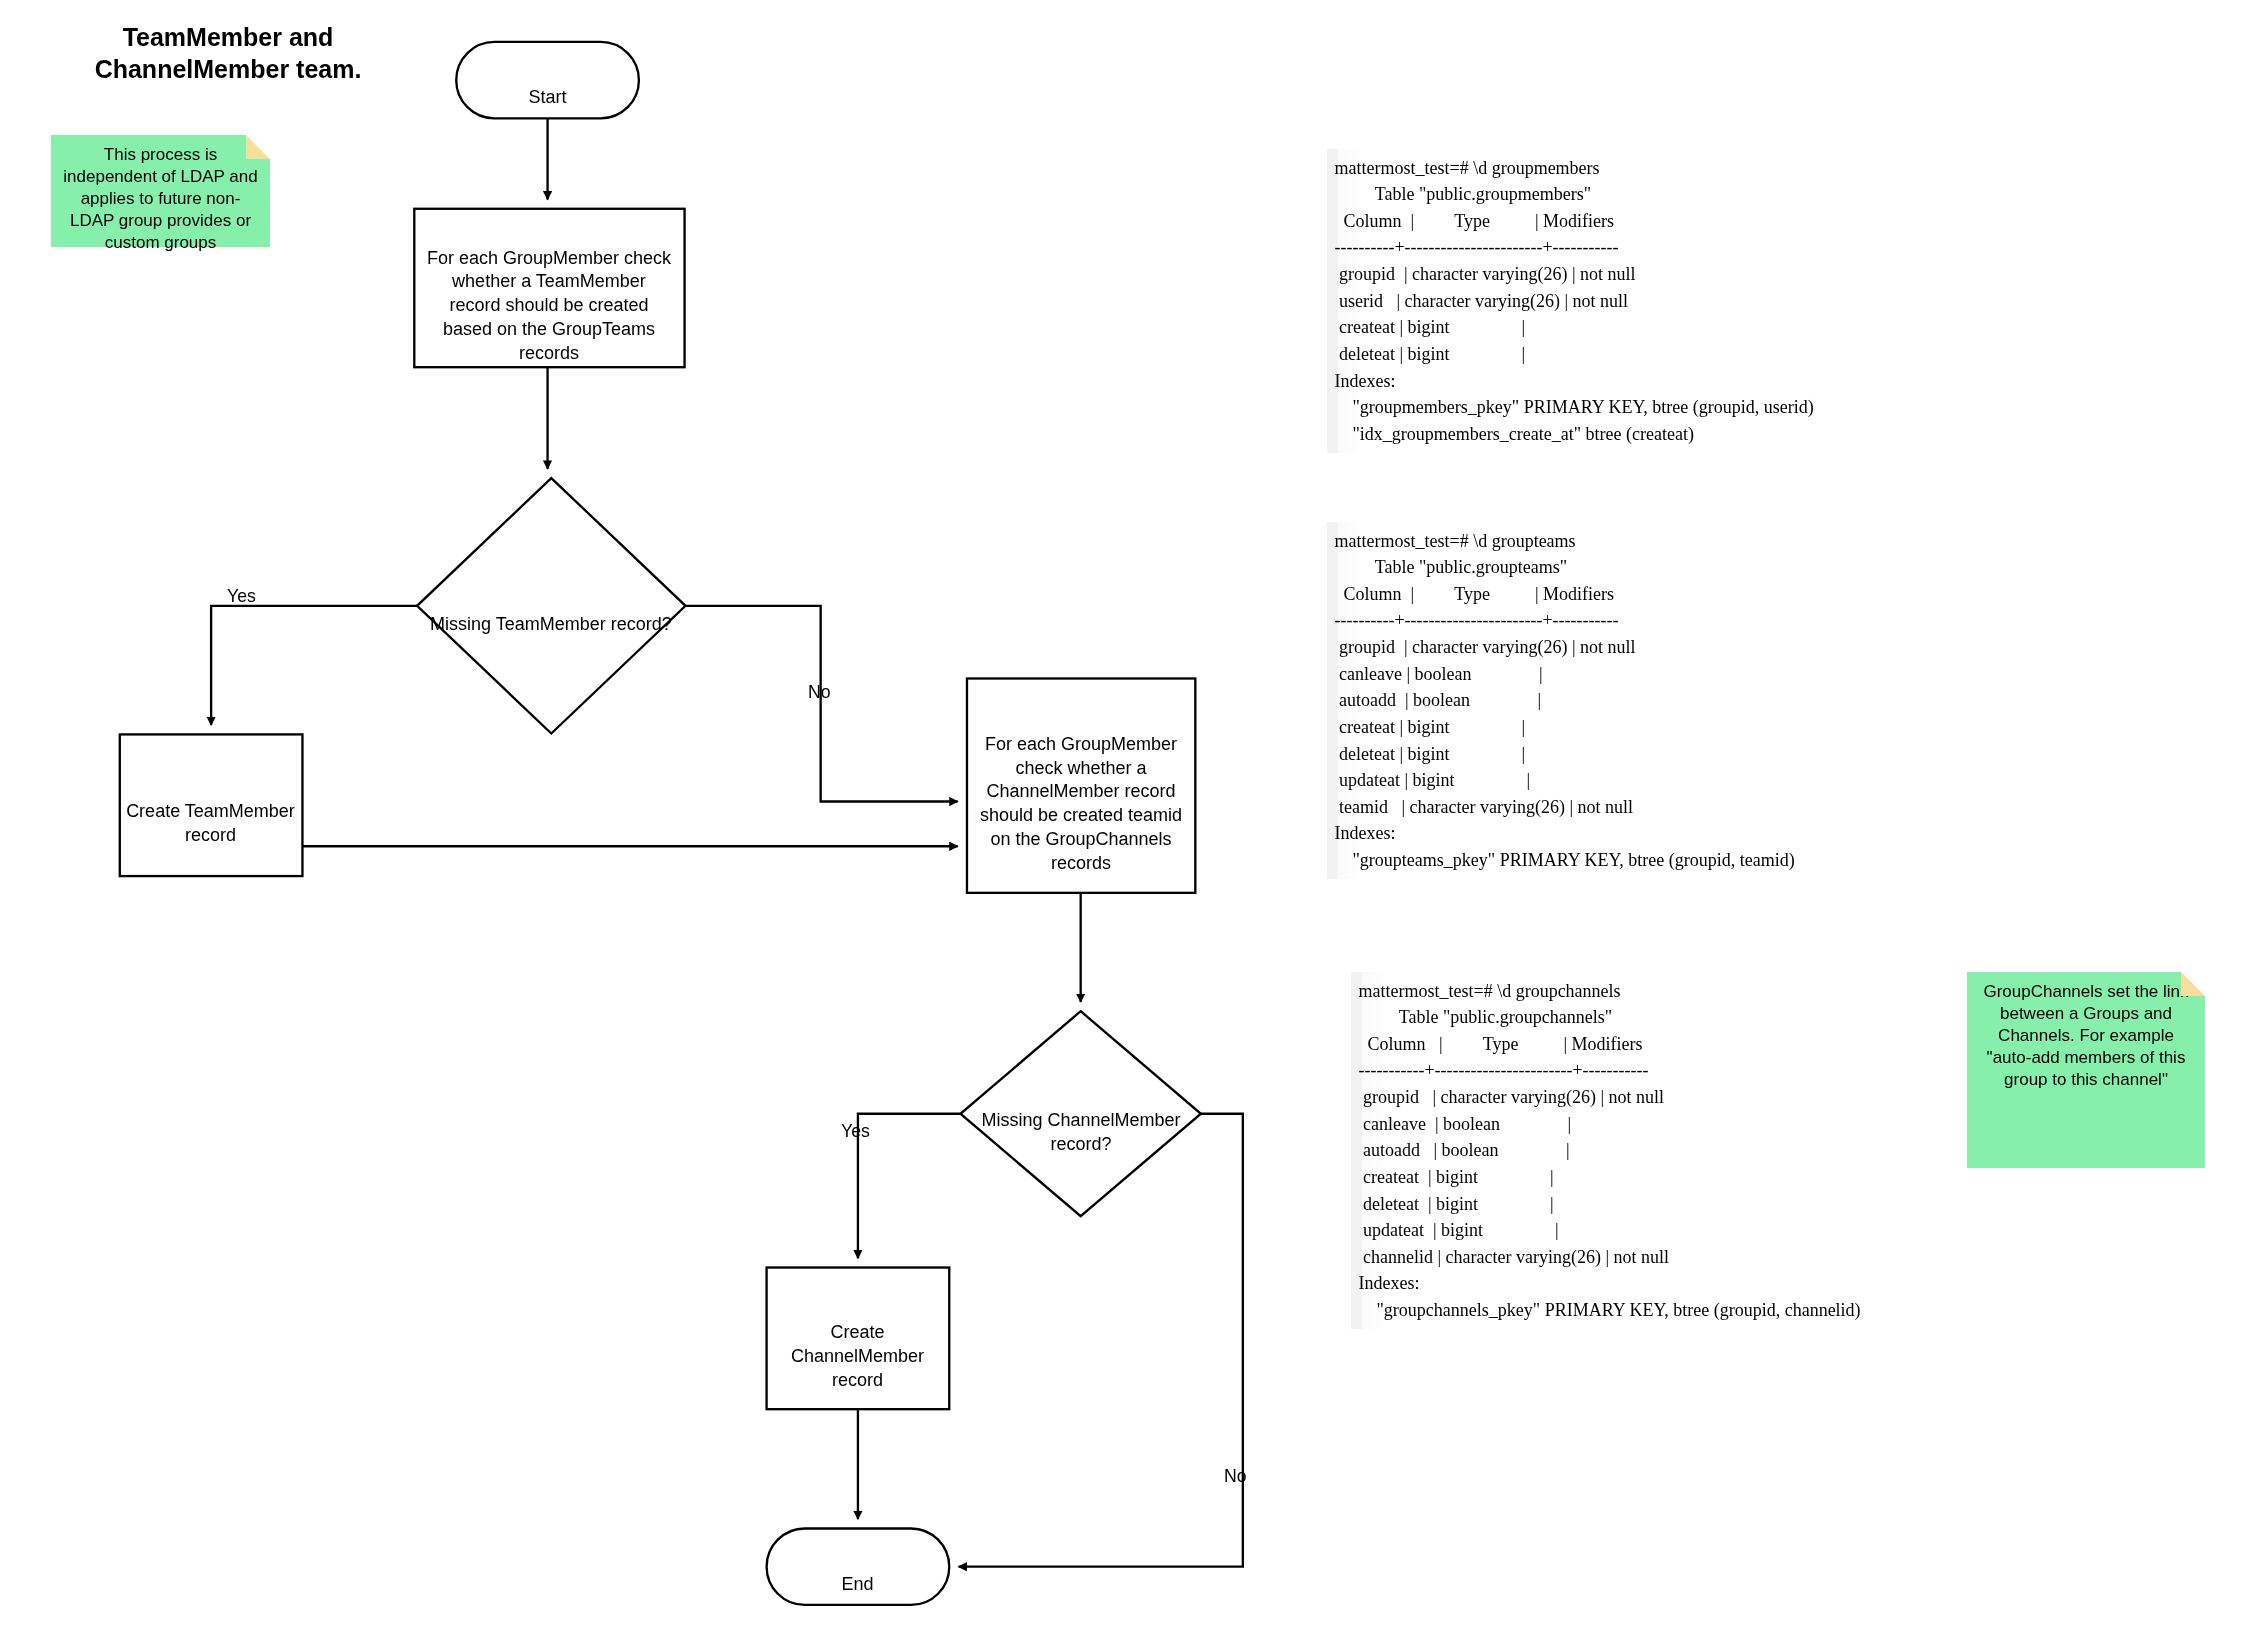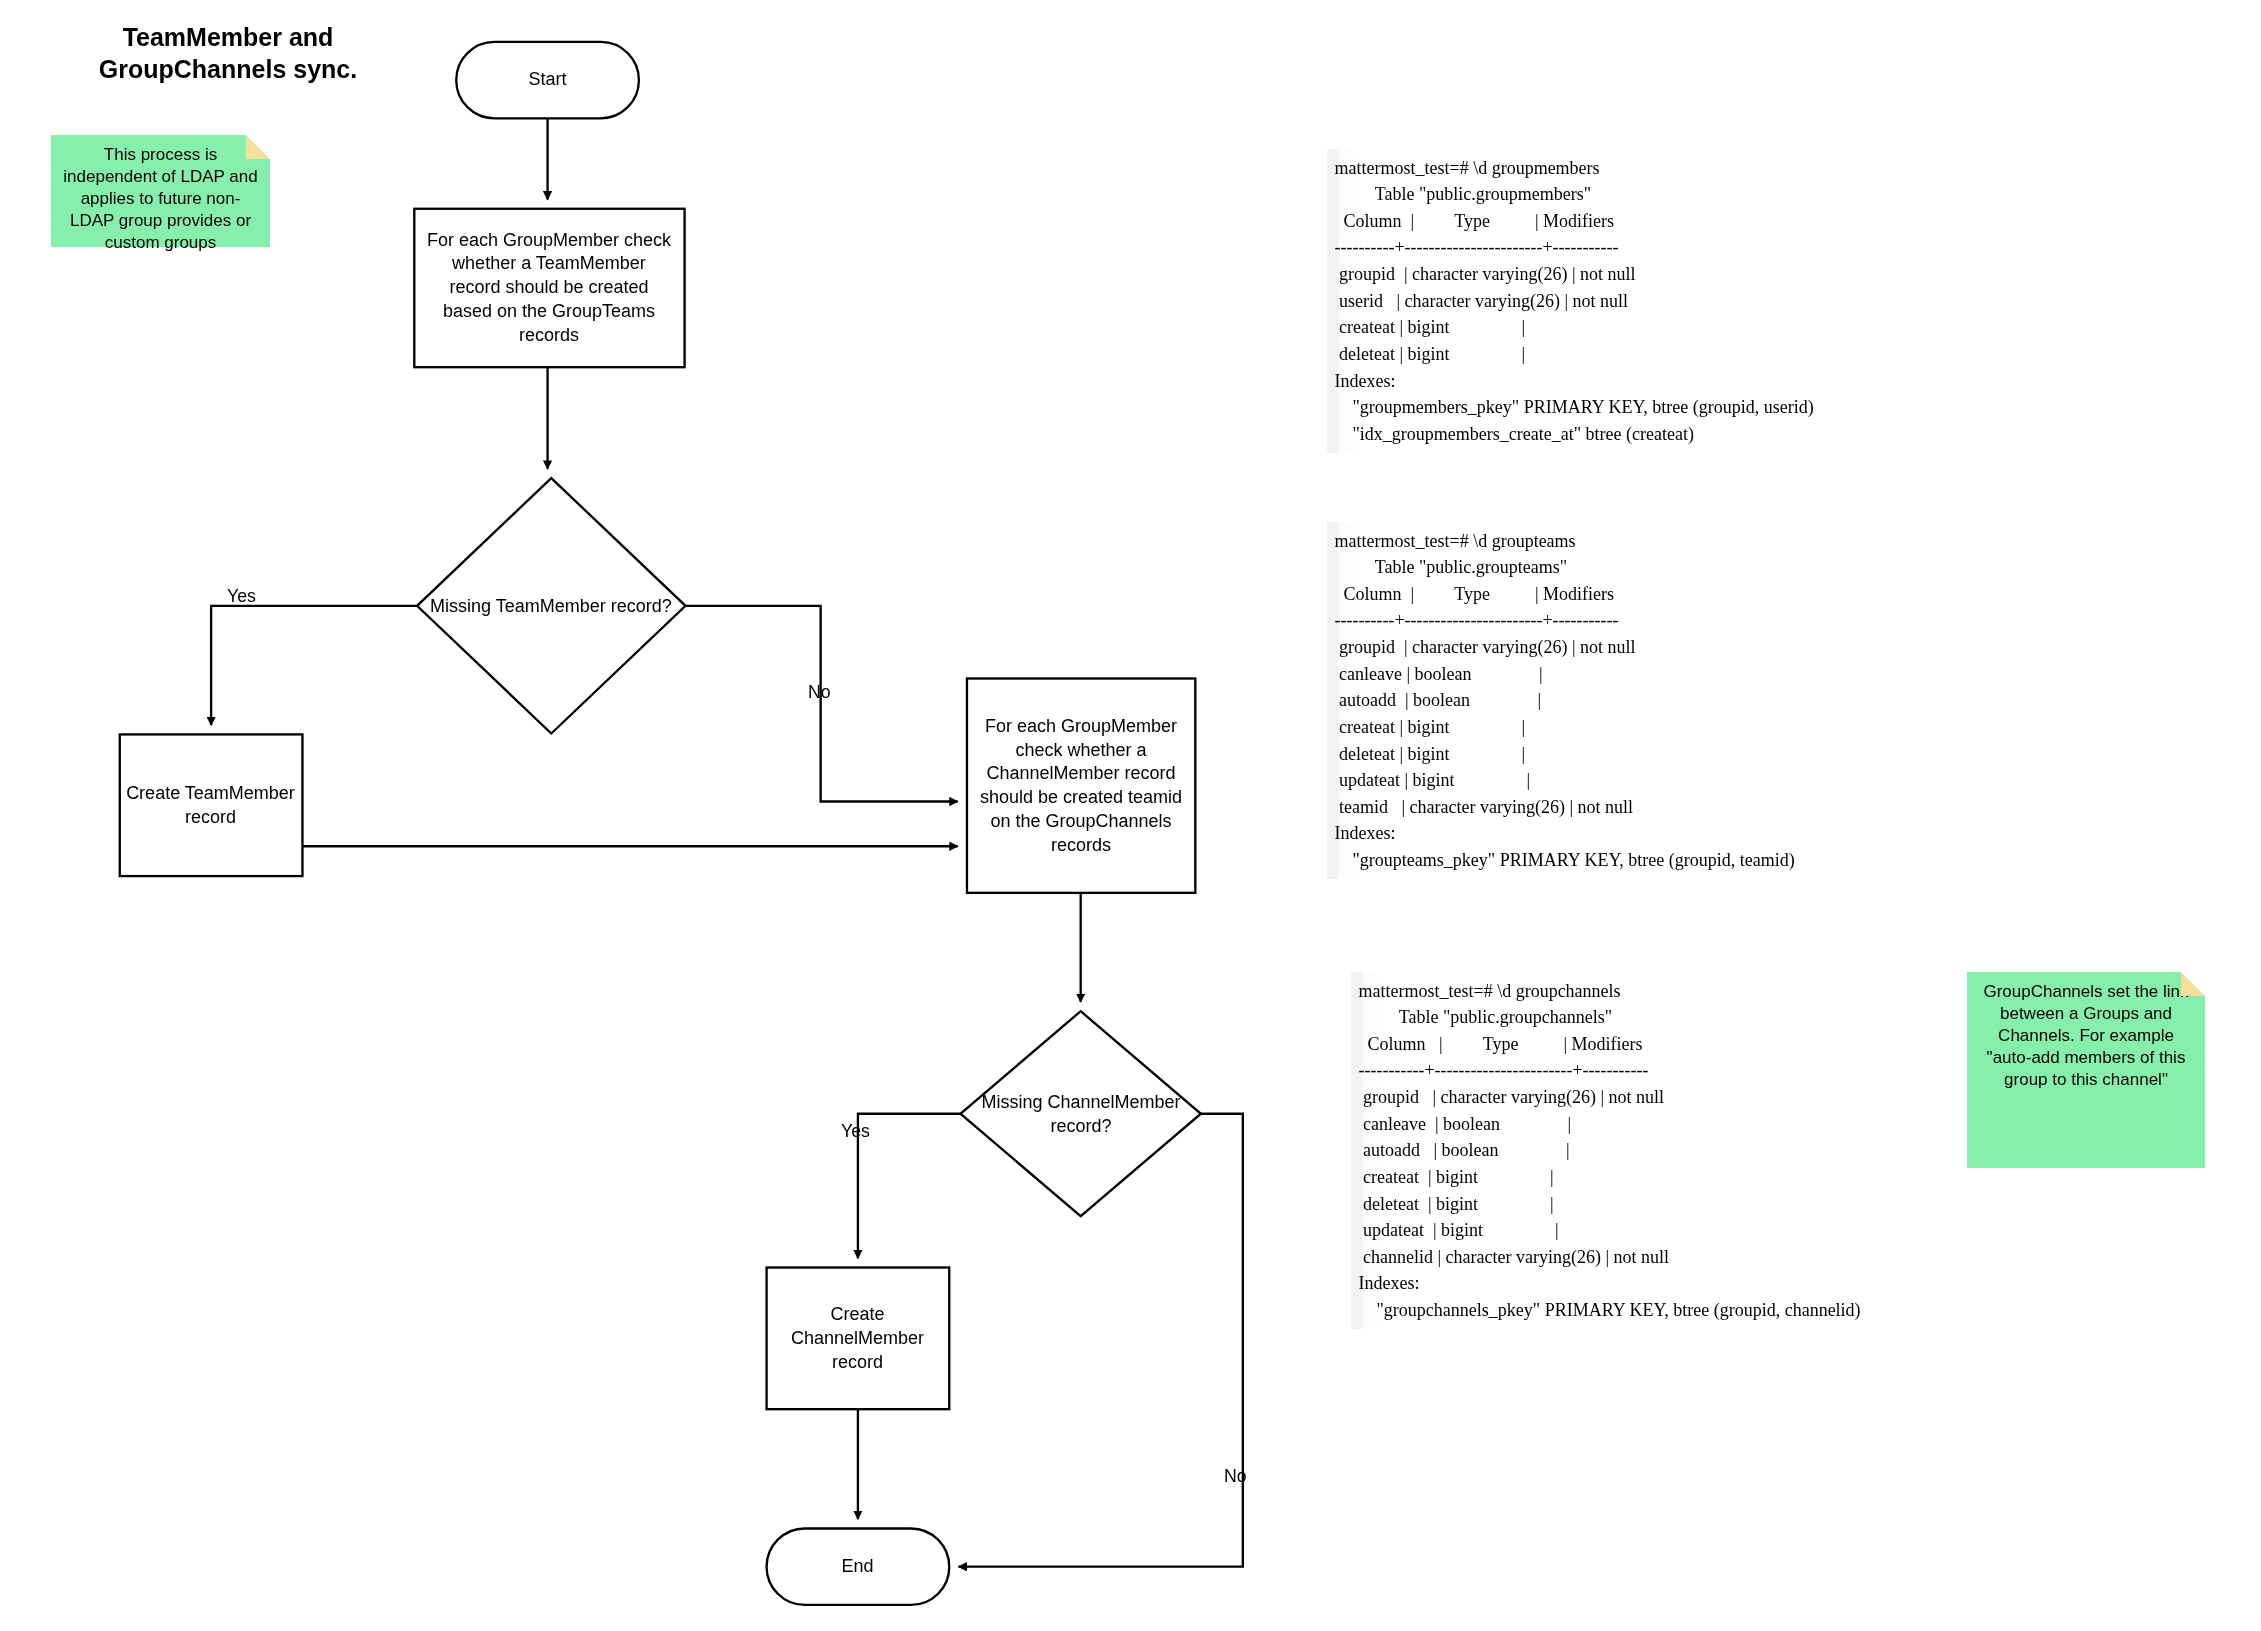--- a/index.html
+++ b/index.html
@@ -86,20 +86,21 @@
   .node-text {
     position: absolute;
     box-sizing: border-box;
     display: flex;
     align-items: center;
     justify-content: center;
     text-align: center;
     color: #000;
     font-size: 18px;
     line-height: 1.32;
+    margin-top: 18px;
   }
   .node-text.start  { left: 456px; top: 42px;  width: 183px; height: 76px; }
   .node-text.each-gm{ left: 414px; top: 209px; width: 270px; height: 158px; padding: 0 11.2px; }
   .node-text.dec1   { left: 397px; top: 555px; width: 308px; height: 103px; }
   .node-text.create-tm { left: 119px; top: 735px; width: 183px; height: 142px; }
   .node-text.each-gm2  { left: 967px; top: 679px; width: 228px; height: 214px; padding: 0 9.3px; }
   .node-text.dec2   { left: 953px; top: 1063px; width: 256px; height: 103px; }
   .node-text.create-cm { left: 766px; top: 1268px; width: 183px; height: 142px; }
   .node-text.end    { left: 766px; top: 1529px; width: 183px; height: 76px; }
 
@@ -170,21 +171,21 @@
     <path d="M1159,958 L1159,1075" stroke="#000" stroke-width="2.5" fill="none" marker-end="url(#arrow)"></path>
 
     <path d="M1030,1195 L920,1195 L920,1350" stroke="#000" stroke-width="2.5" fill="none" marker-end="url(#arrow)"></path>
 
     <path d="M920,1512 L920,1630" stroke="#000" stroke-width="2.5" fill="none" marker-end="url(#arrow)"></path>
 
     <path d="M1288,1195 L1333,1195 L1333,1681 L1028,1681" stroke="#000" stroke-width="2.5" fill="none" marker-end="url(#arrow)"></path>
   </svg>
 
   <div class="title" style="white-space: pre-line;">TeamMember and
-GroupChannels sync.</div>
+ChannelMember team.</div>
 
   <div class="sticky note-ldap">
     <span>This process is independent of LDAP and applies to future non-LDAP group provides or custom groups</span>
   </div>
   <div class="sticky note-groupchannels">
     <span>GroupChannels set the link between a Groups and Channels. For example "auto-add members of this group to this channel"</span>
   </div>
 
   <div class="node-text start">
     <span>Start</span>

